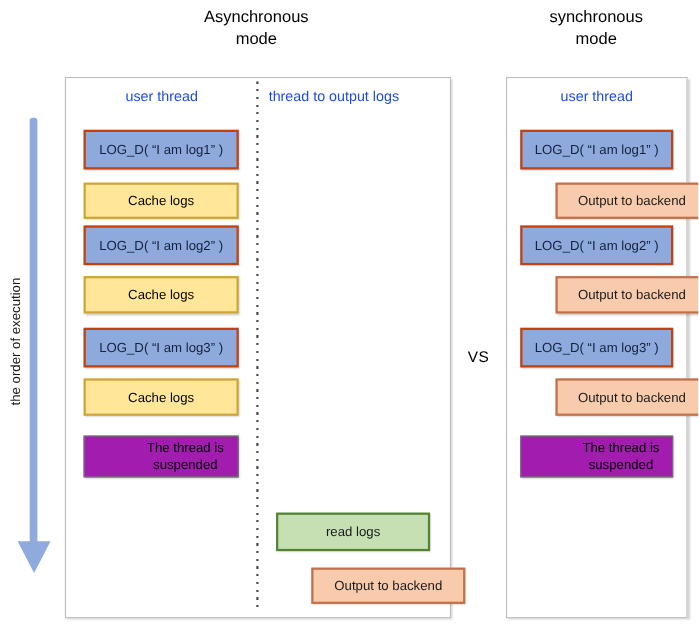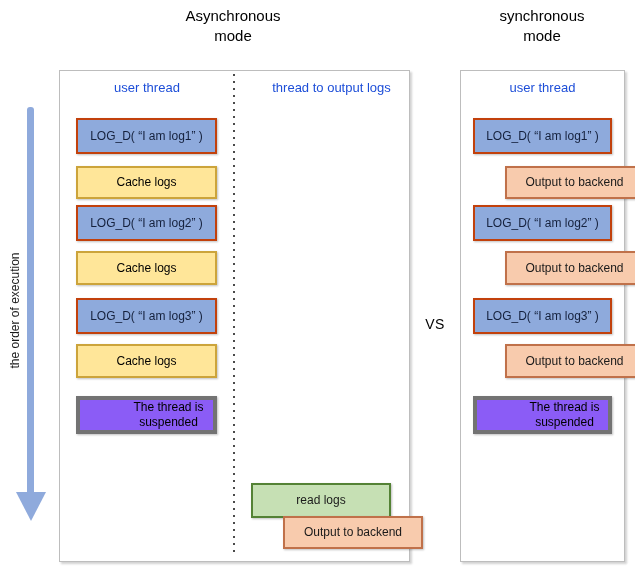--- a/index.html
+++ b/index.html
@@ -23,35 +23,35 @@
     transform:rotate(-90deg);white-space:nowrap;}
 
   
   .panel{position:absolute;top:70px;height:490px;background:#fff;
     border:1px solid #bdbdbd;box-shadow:2px 2px 2px rgba(0,0,0,0.18);}
   .panel--async{left:59px;width:349px;}
   .panel--sync{left:460px;width:163px;}
 
   .col-header{position:absolute;top:9px;font-size:13px;color:#1d4ed8;text-align:center;}
   .col-header--async-user{left:0;width:174px;}
-  .col-header--async-output{left:184px;width:175px;}
+  .col-header--async-output{left:156px;width:175px;}
   .col-header--sync-user{left:0;width:163px;}
 
   .divider{position:absolute;left:173px;top:3px;bottom:6px;width:2px;
     background:repeating-linear-gradient(to bottom,#4a4a4a 0 2px,transparent 2px 7px);}
 
   
   .box{position:absolute;display:flex;align-items:center;justify-content:center;
     font-size:12px;text-align:center;box-sizing:border-box;
     box-shadow:1px 1px 2px rgba(0,0,0,0.25);line-height:1.25;}
   .box--log{background:#8EAADC;border:2px solid #c2410c;color:#15213d;}
   .box--cache{background:#FFE699;border:2px solid #CCA43B;color:#000000;}
   .box--output{background:#F8CBAD;border:2px solid #C0714A;color:#1a1a1a;margin-left:32px;}
-  .box--read{background:#C6E0B4;border:2px solid #548235;color:#1a1a1a;margin-top:17px;}
-  .box--suspend{background:#8b5cf6;border:4px solid #737373;color:#000;padding-left:44px;}
+  .box--read{background:#C6E0B4;border:2px solid #548235;color:#1a1a1a;}
+  .box--suspend{background:#a21caf;border:1px solid #737373;color:#000;padding-left:44px;}
   .box--suspend .wrap{display:inline-block;max-width:100px;}
 
   .col1{left:16px;width:141px;}
   .col2{left:191px;width:140px;}
   .colS{left:12px;width:139px;}
 
   .vs{position:absolute;left:420px;top:316px;width:30px;text-align:center;
     font-size:14px;color:#000;letter-spacing:0.5px;}
 </style>
 </head>

